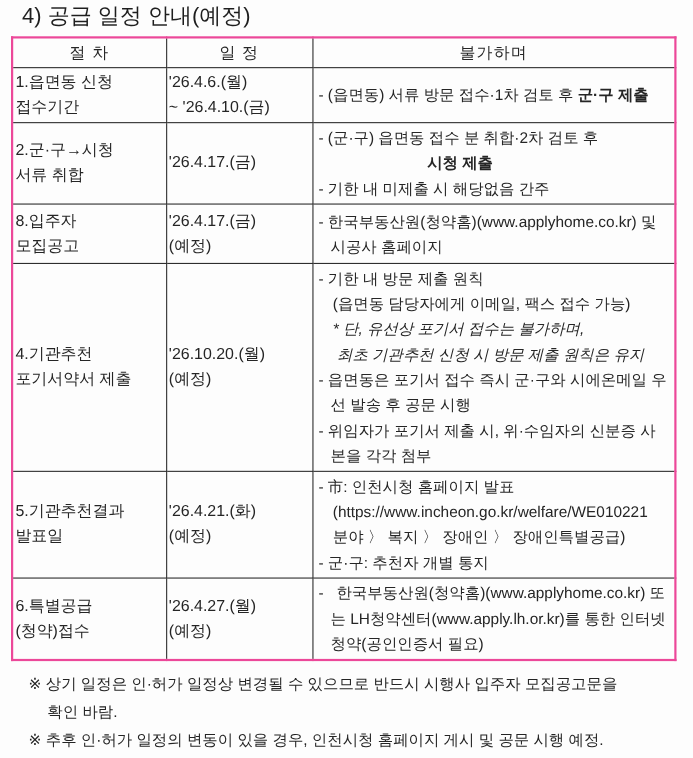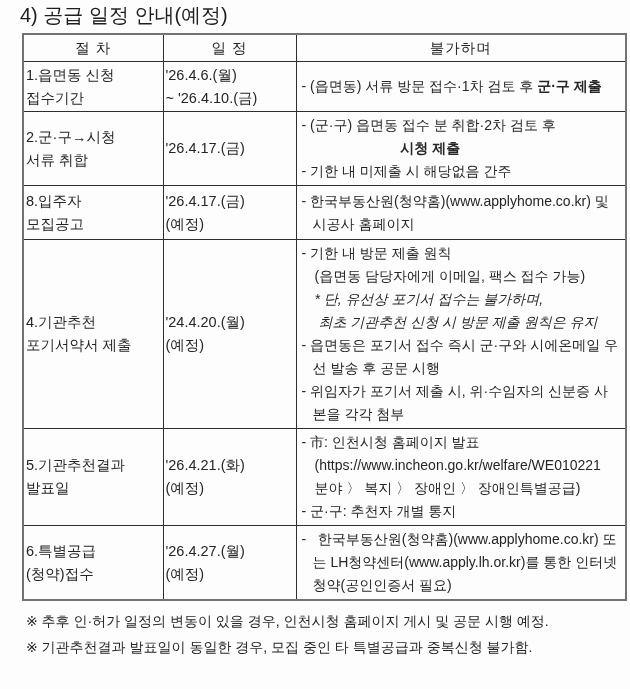--- a/index.html
+++ b/index.html
@@ -14,25 +14,25 @@
   .page { position: relative; width: 630px; height: 689px; }
 
   .doc-title {
     margin: 5px 0 0 20px;
     font-size: 20px;
     line-height: 20px;
     color: #1e1e1e;
   }
 
   table.sched {
-    margin: 8px 0 0 22px;
+    margin: 8px 0 0 10px;
     width: 603px;
     border-collapse: collapse;
     table-layout: fixed;
-    border: 2px solid #737373;
+    border: 2px solid #ec4899;
     font-size: 14px;
     color: #252525;
   }
   table.sched th, table.sched td {
     border: 1px solid #2e2e2e;
     vertical-align: middle;
   }
   table.sched th {
     font-weight: normal;
     font-size: 14.5px;
@@ -122,21 +122,21 @@
 모집공고</td>
         <td class="sched-date">'26.4.17.(금)
 (예정)</td>
         <td class="notes">
             <div class="note hang"><span>- 한국부동산원(청약홈)(www.applyhome.co.kr) 및 시공사 홈페이지</span></div>
           </td>
       </tr>
       <tr class="r3">
         <td class="proc">4.기관추천
 포기서약서 제출</td>
-        <td class="sched-date">'24.4.20.(월)
+        <td class="sched-date">'26.10.20.(월)
 (예정)</td>
         <td class="notes">
             <div class="note hang"><span>- 기한 내 방문 제출 원칙</span></div>
             <div class="note indent"><span>(읍면동 담당자에게 이메일, 팩스 접수 가능)</span></div>
             <div class="note indent italic"><span>* 단, 유선상 포기서 접수는 불가하며,
  최초 기관추천 신청 시 방문 제출 원칙은 유지</span></div>
             <div class="note hang"><span>- 읍면동은 포기서 접수 즉시 군·구와 시에온메일 우선 발송 후 공문 시행</span></div>
             <div class="note hang"><span>- 위임자가 포기서 제출 시, 위·수임자의 신분증 사본을 각각 첨부</span></div>
           </td>
       </tr>
@@ -158,17 +158,19 @@
         <td class="sched-date">'26.4.27.(월)
 (예정)</td>
         <td class="notes">
             <div class="note hang"><span>-   한국부동산원(청약홈)(www.applyhome.co.kr) 또는 LH청약센터(www.apply.lh.or.kr)를 통한 인터넷 청약(공인인증서 필요)</span></div>
           </td>
       </tr>
     </tbody>
   </table>
 
   <div class="footnotes">
+    <div class="footnote">※ 상기 일정은 인·허가 일정상 변경될 수 있으므로 반드시 시행사 입주자 모집공고문을
+확인 바람.</div>
     <div class="footnote">※ 추후 인·허가 일정의 변동이 있을 경우, 인천시청 홈페이지 게시 및 공문 시행 예정.</div>
     <div class="footnote">※ 기관추천결과 발표일이 동일한 경우, 모집 중인 타 특별공급과 중복신청 불가함.</div>
   </div>
 
 </div>
 
 </body></html>

